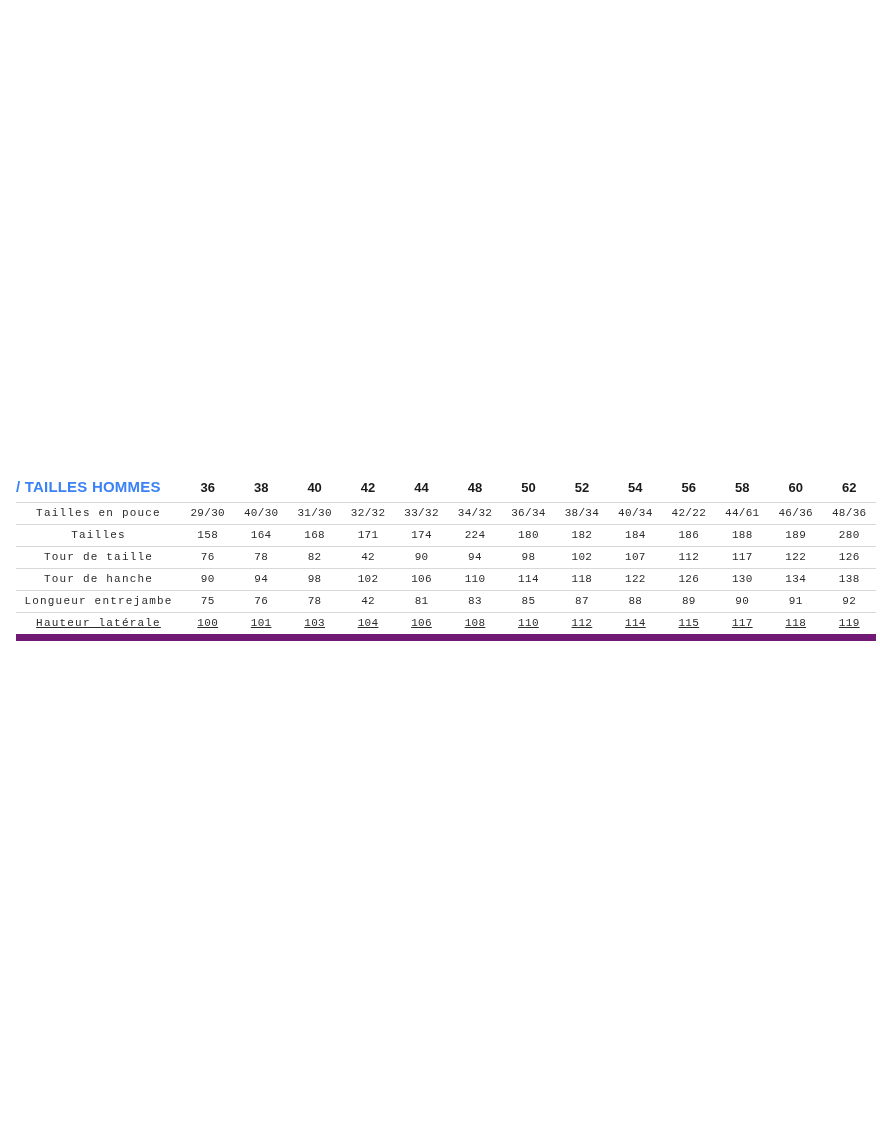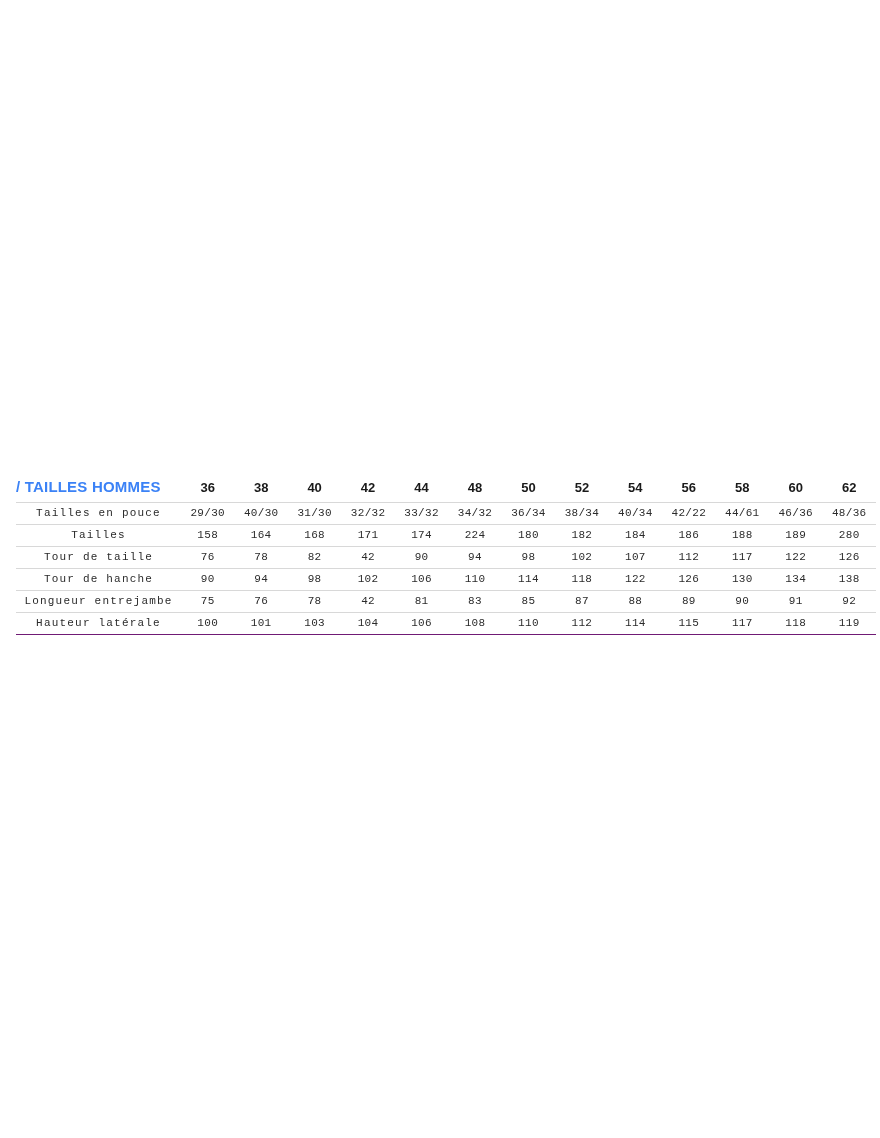--- a/index.html
+++ b/index.html
@@ -59,21 +59,22 @@
   tr.data-row td {
     border-top: 1px solid #d8d8d8;
     font-family: "Liberation Mono", monospace;
     font-size: 11px;
     line-height: 1;
     height: 21px;
     color: #2b2b2b;
   }
   tr.data-row:last-child th,
   tr.data-row:last-child td {
-    border-bottom: 1px solid #701a75;
+    border-bottom: 7px solid #701a75;
+    text-decoration: underline;
   }
   th.row-label {
     text-align: center;
     font-weight: normal;
     letter-spacing: 1.2px;
     white-space: nowrap;
     padding-left: 2px;
   }
   td.cell {
     text-align: center;

